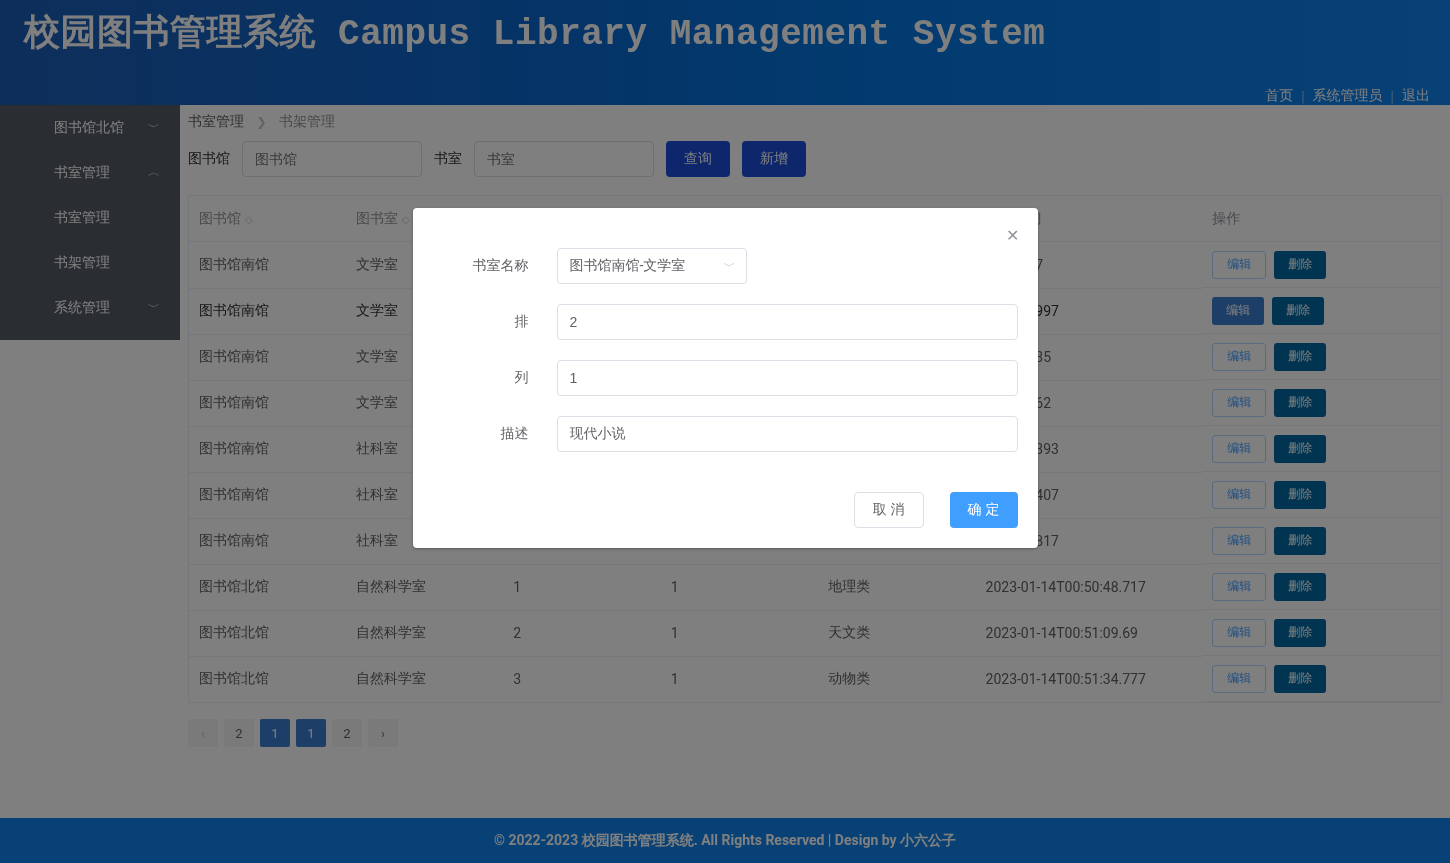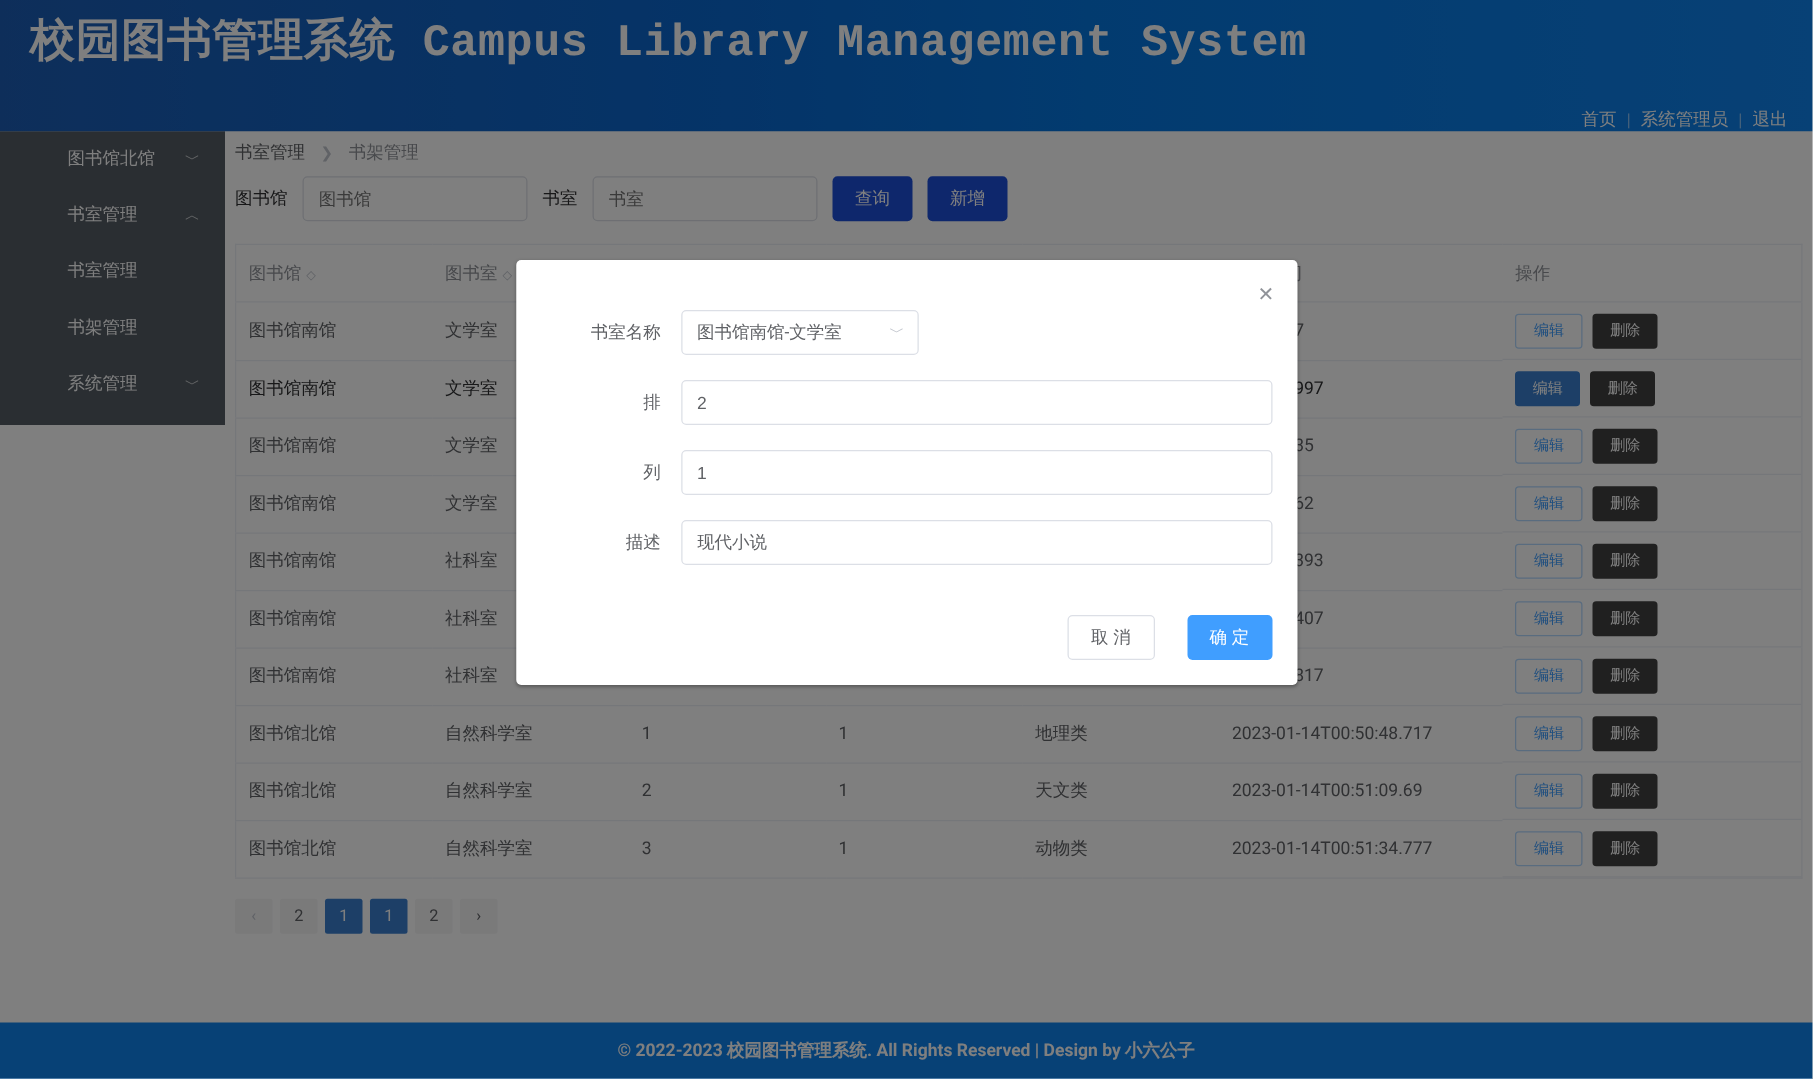--- a/index.html
+++ b/index.html
@@ -153,21 +153,21 @@
     background: #fff;
     color: #409eff;
     border: 1px solid #b3d8ff;
   }
   .btn-edit-solid {
     background: #3a7fcf;
     color: #fff;
     border: none;
   }
   .btn-delete {
-    background: #404040;
+    background: #0369a1;
     color: #fff;
     border: none;
   }
 
   
   .table {
     width: calc(100% - 16px);
     margin: 0 8px;
     border: 1px solid #ebeef5;
     border-collapse: collapse;
@@ -279,21 +279,21 @@
     padding: 20px 0 10px 0;
   }
   .form-row {
     display: flex;
     align-items: center;
     margin-bottom: 20px;
   }
   .form-row .lbl {
     width: 96px;
     text-align: right;
-    margin-right: 16px;
+    margin-right: 28px;
     font-size: 14px;
     color: #606266;
   }
   .form-row .control {
     flex: 1;
     position: relative;
   }
   .form-row input.el-input {
     width: 100%;
     height: 36px;

